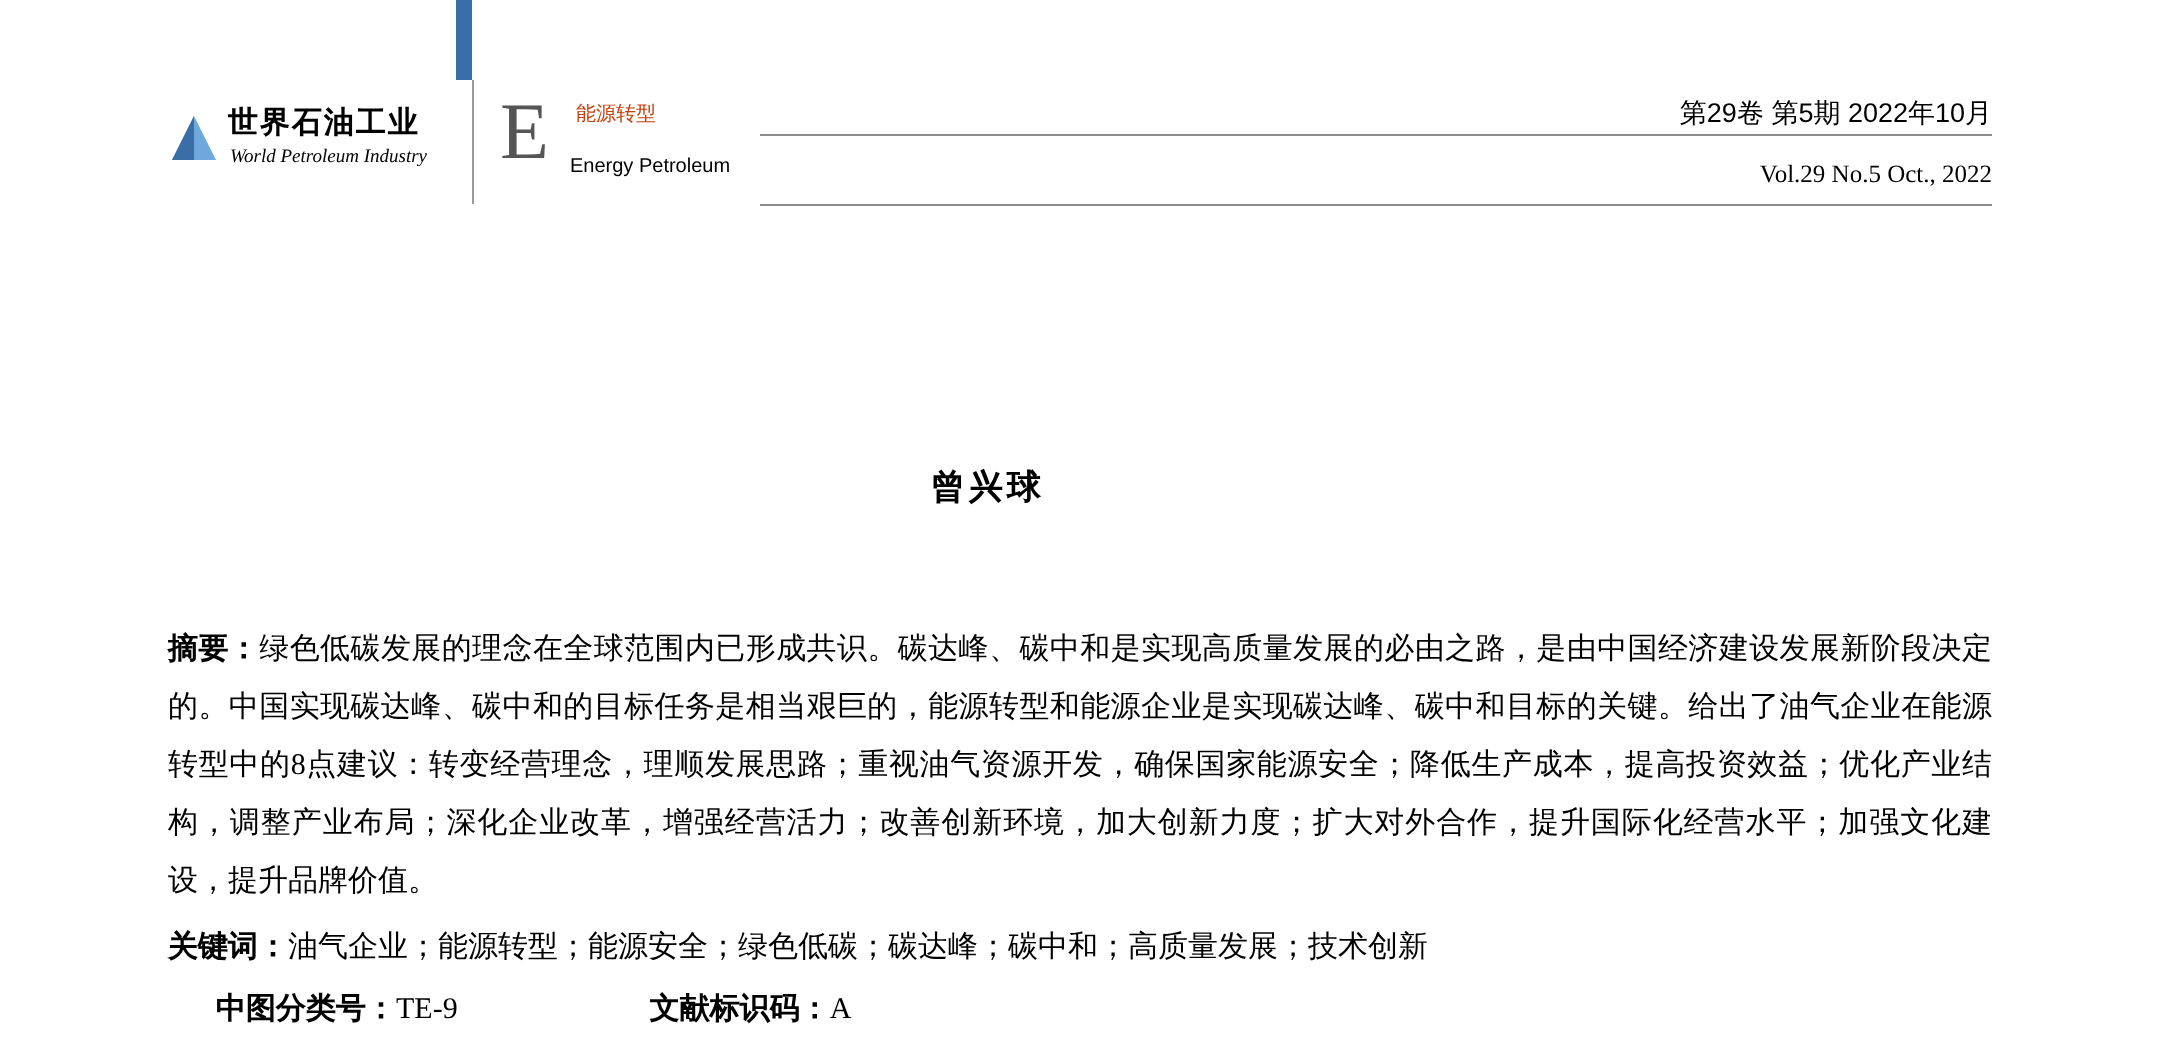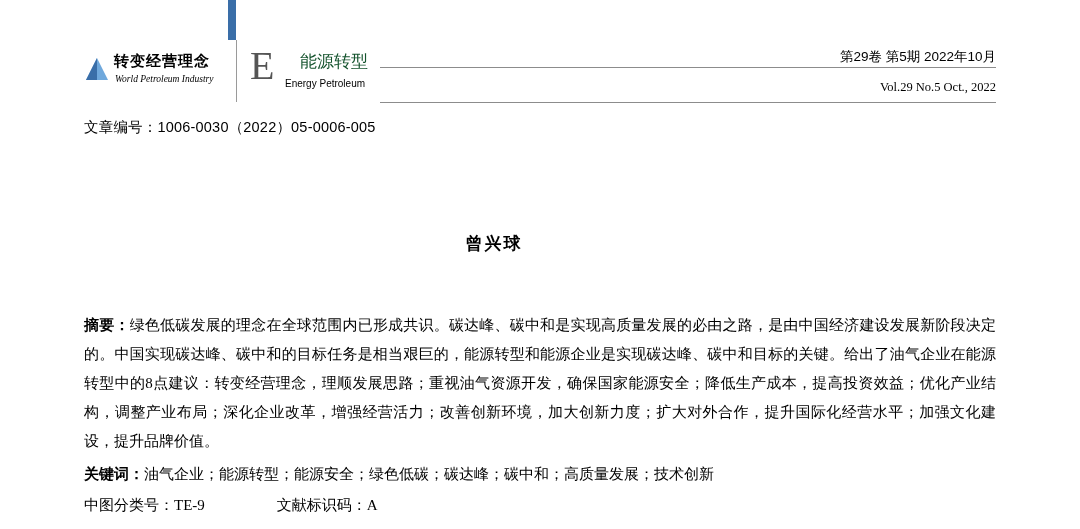--- a/index.html
+++ b/index.html
@@ -94,25 +94,25 @@
     left: 166px;
     top: 4px;
     font-family: "Liberation Serif", serif;
     font-size: 40px;
     line-height: 44px;
     color: #555;
   }
 
   .section-cn {
     position: absolute;
-    left: 216px;
+    left: 204px;
     top: 10px;
     font-family: "Liberation Sans", sans-serif;
-    font-size: 17px;
-    color: #14532d;
+    font-size: 10px;
+    color: #c2410c;
     white-space: nowrap;
   }
   .section-en {
     position: absolute;
     left: 201px;
     top: 38px;
     font-family: "Liberation Sans", sans-serif;
     font-size: 10px;
     color: #000;
     white-space: nowrap;
@@ -233,61 +233,59 @@
     left: 84px;
     top: 492px;
     width: 912px;
     font-family: "Liberation Serif", serif;
     font-size: 15px;
     line-height: 26px;
     white-space: nowrap;
   }
   .classline .lbl {
     font-family: "Liberation Sans", sans-serif;
-    font-weight: normal;
+    font-weight: bold;
+    margin-left: 24px;
   }
   .classline .gap {
     display: inline-block;
     width: 72px;
   }
 </style>
 </head>
 <body>
 
 <div class="page">
 
   <div class="top-accent"></div>
 
   <div class="masthead">
 
     <div class="logo-block">
       <svg class="logo-mark" viewBox="0 0 26 26">
         <polygon points="2,24 13,2 24,24" fill="#6fa8dc"></polygon>
         <polygon points="2,24 13,2 13,24" fill="#3a6ea8"></polygon>
       </svg>
-      <div class="journal-cn">转变经营理念</div>
+      <div class="journal-cn">世界石油工业</div>
       <div class="journal-en">World Petroleum Industry</div>
     </div>
 
     <div class="divider-vert"></div>
 
     <div class="bigE">E</div>
     <div class="section-cn">能源转型</div>
     <div class="section-en">Energy Petroleum</div>
 
     <div class="rule-top"></div>
     <div class="rule-bottom"></div>
 
     <div class="issue-cn">第29卷  第5期  2022年10月</div>
     <div class="issue-en">Vol.29 No.5 Oct., 2022</div>
   </div>
 
-  <div class="article-no">
-    <span>文章编号：</span><span>1006-0030（2022）05-0006-005</span>
-  </div>
 
   <div class="author">曾兴球</div>
 
   <div class="abstract">
     <span class="lbl">摘要：</span><span>绿色低碳发展的理念在全球范围内已形成共识。碳达峰、碳中和是实现高质量发展的必由之路，是由中国经济建设发展新阶段决定的。中国实现碳达峰、碳中和的目标任务是相当艰巨的，能源转型和能源企业是实现碳达峰、碳中和目标的关键。给出了油气企业在能源转型中的8点建议：转变经营理念，理顺发展思路；重视油气资源开发，确保国家能源安全；降低生产成本，提高投资效益；优化产业结构，调整产业布局；深化企业改革，增强经营活力；改善创新环境，加大创新力度；扩大对外合作，提升国际化经营水平；加强文化建设，提升品牌价值。</span>
   </div>
 
   <div class="keywords">
     <span class="lbl">关键词：</span><span>油气企业；能源转型；能源安全；绿色低碳；碳达峰；碳中和；高质量发展；技术创新</span>
   </div>

